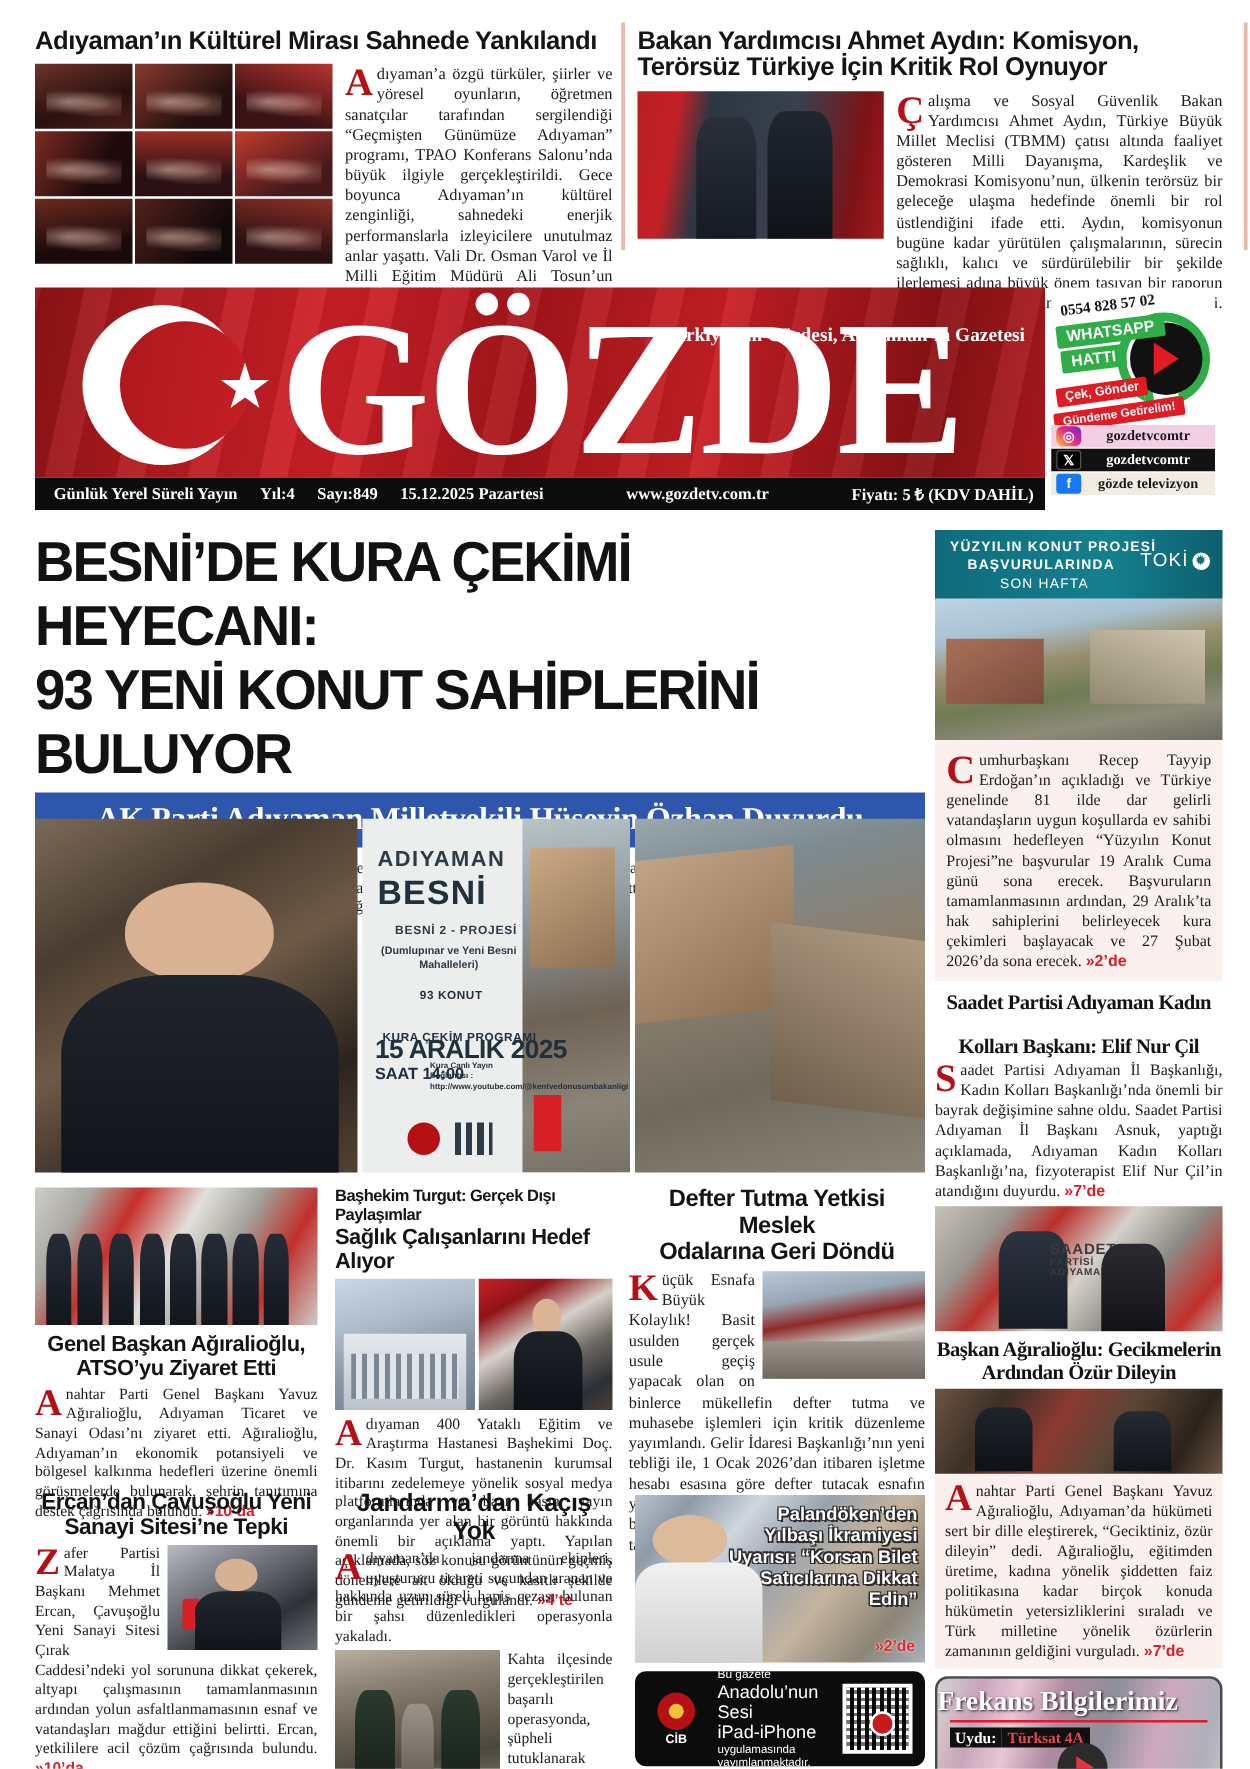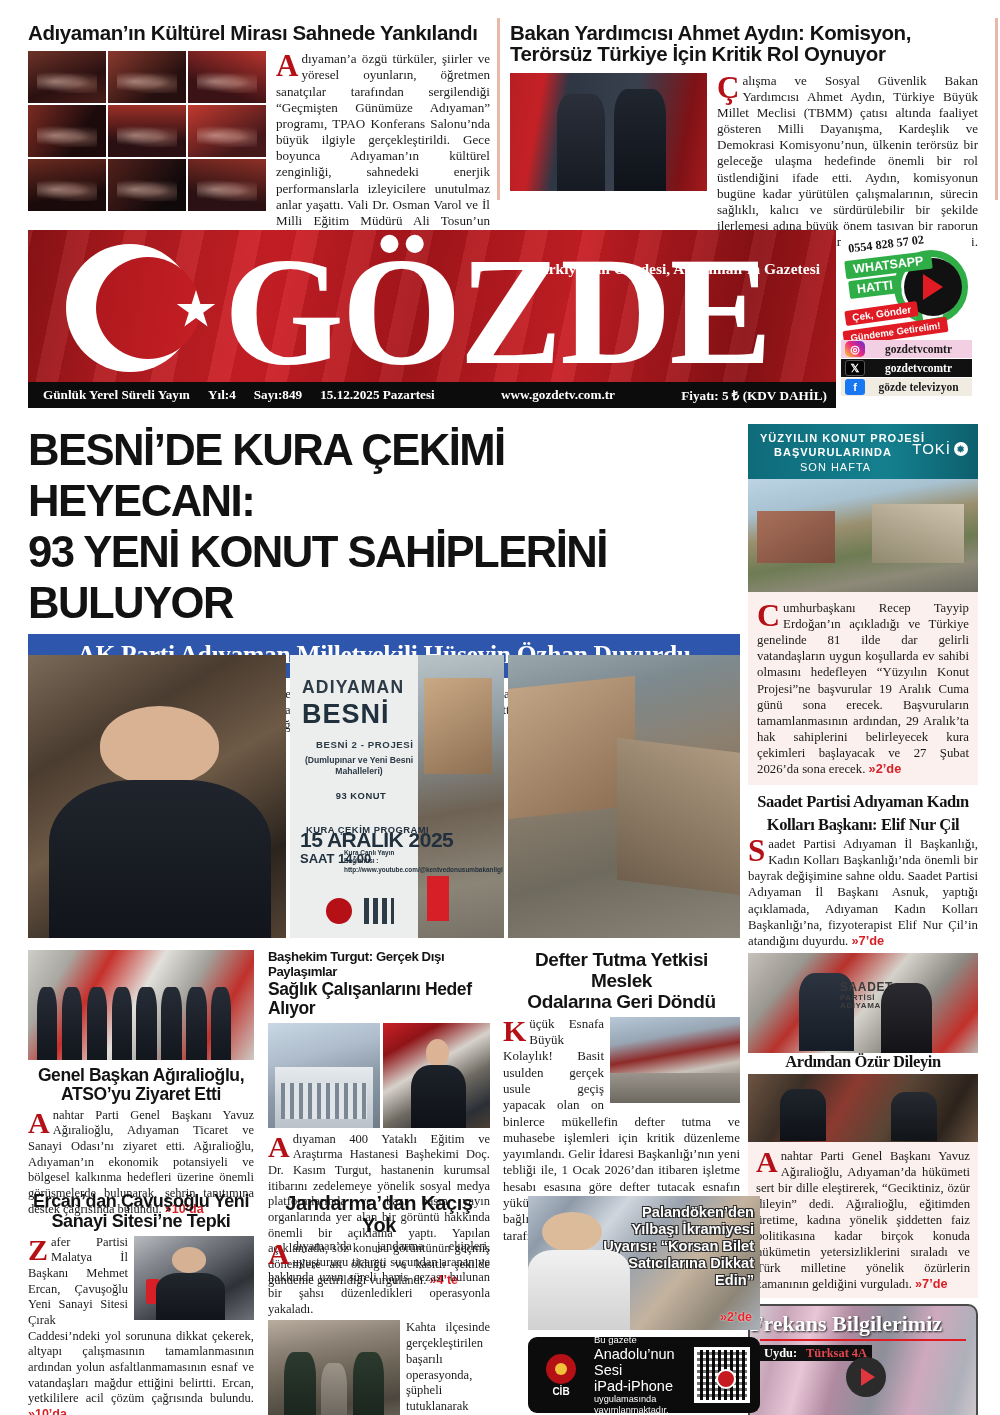--- a/index.html
+++ b/index.html
@@ -344,32 +344,33 @@
         <div class="toki-t2">BAŞVURULARINDA</div>
         <div class="toki-t3">SON HAFTA</div>
         <div class="toki-logo"><span>TOKİ</span><span class="dot">✹</span></div>
       </div>
       <div class="toki-img"></div>
       <div class="toki-body body-txt"><span class="dropcap">C</span><span>umhurbaşkanı Recep Tayyip Erdoğan’ın açıkladığı ve Türkiye genelinde 81 ilde dar gelirli vatandaşların uygun koşullarda ev sahibi olmasını hedefleyen “Yüzyılın Konut Projesi”ne başvurular 19 Aralık Cuma günü sona erecek. Başvuruların tamamlanmasının ardından, 29 Aralık’ta hak sahiplerini belirleyecek kura çekimleri başlayacak ve 27 Şubat 2026’da sona erecek.</span> <span class="ref">»2’de</span></div>
     </div>
 
     <div>
       <div class="sd-h">Saadet Partisi Adıyaman Kadın</div>
-      <div class="sd-h" style="margin-top:4px">Kolları Başkanı: Elif Nur Çil</div>
+      <div class="sd-h" style="margin-top:16px">Kolları Başkanı: Elif Nur Çil</div>
       <div class="sd-p body-txt"><span class="dropcap">S</span><span>aadet Partisi Adıyaman İl Başkanlığı, Kadın Kolları Başkanlığı’nda önemli bir bayrak değişimine sahne oldu. Saadet Partisi Adıyaman İl Başkanı Asnuk, yaptığı açıklamada, Adıyaman Kadın Kolları Başkanlığı’na, fizyoterapist Elif Nur Çil’in atandığını duyurdu.</span> <span class="ref">»7’de</span></div>
       <div class="sd-img1">
         <div class="sd-badge">
           <div>SAADET</div>
           <div style="font-size:8px">PARTİSİ</div>
           <div style="font-size:8px">ADIYAMAN</div>
         </div>
       </div>
     </div>
 
     <div>
+      <div class="sd-h" style="margin-top:6px">Başkan Ağıralioğlu: Gecikmelerin</div>
       <div class="sd-h" style="margin-top:0">Ardından Özür Dileyin</div>
       <div class="sd-img2"></div>
       <div class="sd-body2 body-txt"><span class="dropcap">A</span><span>nahtar Parti Genel Başkanı Yavuz Ağıralioğlu, Adıyaman’da hükümeti sert bir dille eleştirerek, “Geciktiniz, özür dileyin” dedi. Ağıralioğlu, eğitimden üretime, kadına yönelik şiddetten faiz politikasına kadar birçok konuda hükümetin yetersizliklerini sıraladı ve Türk milletine yönelik özürlerin zamanının geldiğini vurguladı.</span> <span class="ref">»7’de</span></div>
     </div>
 
     <div class="frek">
       <div class="frek-t">Frekans Bilgilerimiz</div>
       <div class="frek-rule"></div>
       <div class="frek-row"><span class="frek-k">Uydu:</span><span class="frek-v">Türksat 4A</span></div>
 
@@ -429,21 +430,21 @@
           <div class="mid"></div>
           <div class="g2"></div>
         </div>
       <div style="flex:1;">
         <p class="body-txt cell-p"><span>Kahta ilçesinde gerçekleştirilen başarılı operasyonda, şüpheli tutuklanarak cezaevine gönderildi.</span></p>
 
       </div>
     </div>
   </div>
 
-  <div class="lowrow" style="left:508px;top:1196px;width:232px;margin-left:20px;">
+  <div class="lowrow" style="left:508px;top:1196px;width:232px;">
     <div class="ph-pal">
       <div class="pal-txt">Palandöken’den Yılbaşı İkramiyesi Uyarısı: “Korsan Bilet Satıcılarına Dikkat Edin”</div>
       <div class="pal-ref">»2’de</div>
     </div>
     <div class="cib" style="margin-top:7px;">
       <div class="cib-seal">
         <div class="s"></div>
         <div class="lbl">CİB</div>
       </div>
       <div class="cib-txt">

